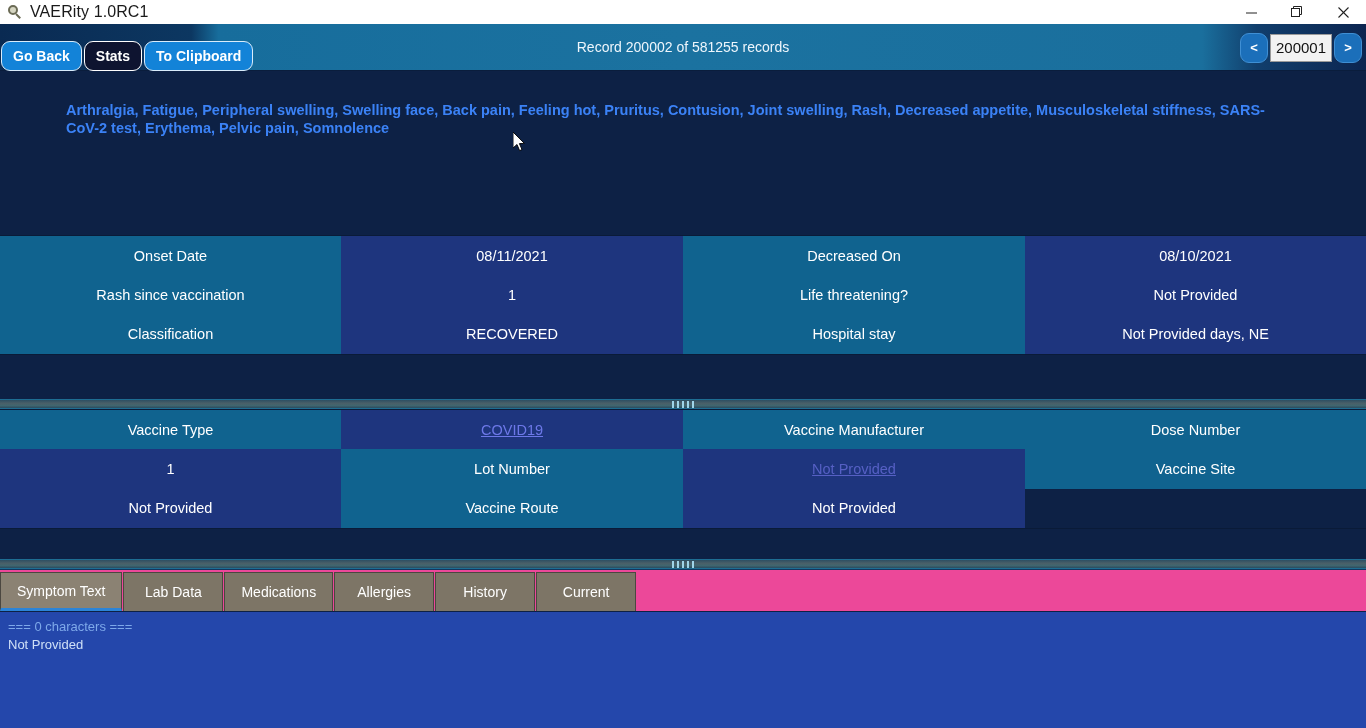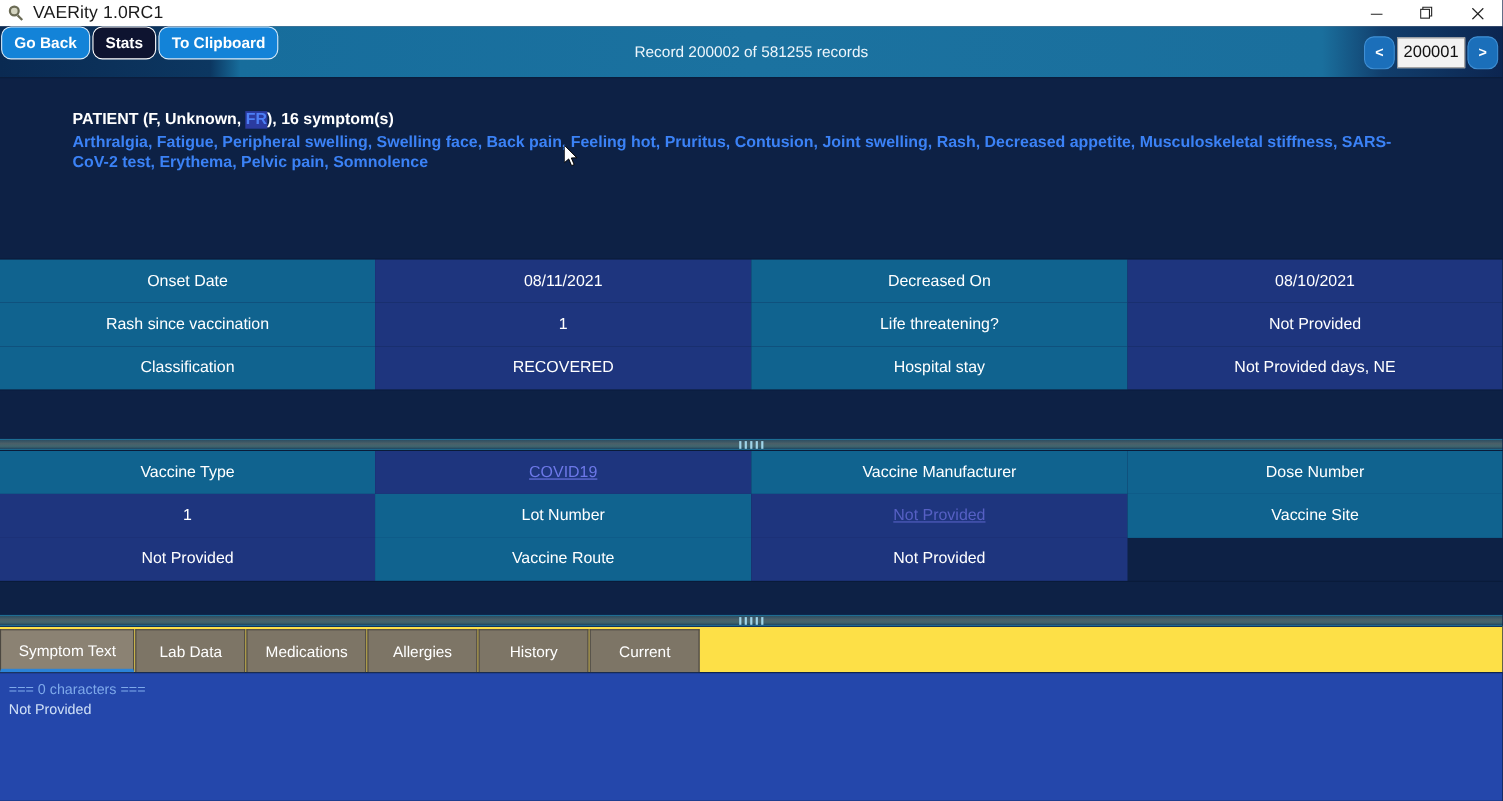--- a/index.html
+++ b/index.html
@@ -56,21 +56,21 @@
   
   .toolbar {
     height: 47px; width: 100%;
     background: linear-gradient(to right, #0a2a52 0%, #0c3761 14%, #176d9c 16%, #1b72a0 50%, #1a6f9d 88%, #113e6c 92%, #0c2550 100%);
     position: relative;
     display: flex; align-items: center;
     border-bottom: 1px solid #0a1d3c;
   }
   .tb-left {
     position: absolute; left: 0; top: 0;
-    height: 47px; display: flex; align-items: flex-start;
+    height: 47px; display: flex; align-items: flex-end;
     padding-left: 1px;
   }
   .btn {
     height: 30px;
     border-radius: 9px;
     display: flex; align-items: center; justify-content: center;
     font-size: 14px; font-weight: bold;
     color: #ffffff;
     padding: 0 11px;
     border: 1px solid #cfe3f5;
@@ -173,21 +173,21 @@
     display: flex; gap: 3px;
   }
   .grip i {
     display: block; width: 2px; height: 7px;
     background: #9fd4e8;
   }
 
   
   .tabstrip {
     height: 42px;
-    background: #fde047;
+    background: #ec4899;
     display: flex; align-items: stretch;
     padding-top: 2px;
     border-top: 1px solid #12355e;
   }
   .tab {
     background: #7d7566;
     border: 1px solid #4b4740;
     border-bottom: none;
     color: #ffffff;
     font-size: 14px;
@@ -263,23 +263,20 @@
   <div class="record-label">Record 200002 of 581255 records</div>
   <div class="tb-right">
     <div class="navbtn">&lt;</div>
     <div class="recnum">200001</div>
     <div class="navbtn">&gt;</div>
   </div>
 </div>
 
 <div class="patient-panel">
   <div class="patient-inner">
-    <div class="patient-head">
-      <span>PATIENT (F, Unknown, </span><span class="hl">FR</span><span>), 16 symptom(s)</span>
-    </div>
     <div class="symptoms">Arthralgia, Fatigue, Peripheral swelling, Swelling face, Back pain, Feeling hot, Pruritus, Contusion, Joint swelling, Rash, Decreased appetite, Musculoskeletal stiffness, SARS-CoV-2 test, Erythema, Pelvic pain, Somnolence</div>
   </div>
 </div>
 
 <div class="grid">
   <div class="cell col-a">Onset Date</div>
   <div class="cell col-b">08/11/2021</div>
   <div class="cell col-c">Decreased On</div>
   <div class="cell col-d">08/10/2021</div>
 

